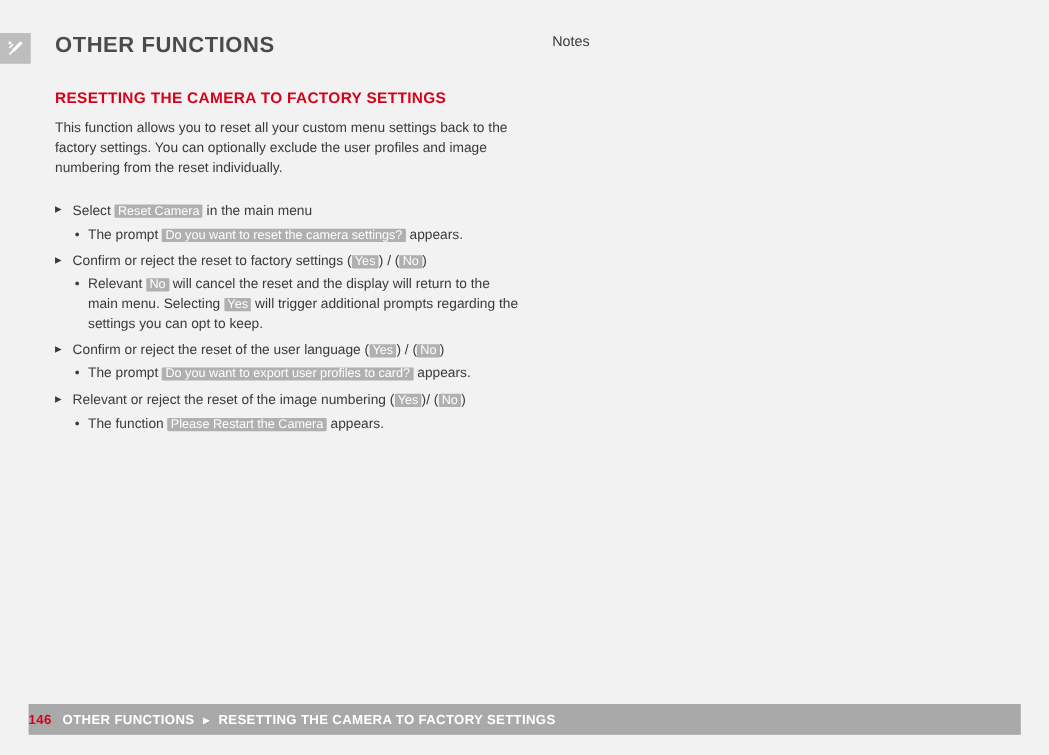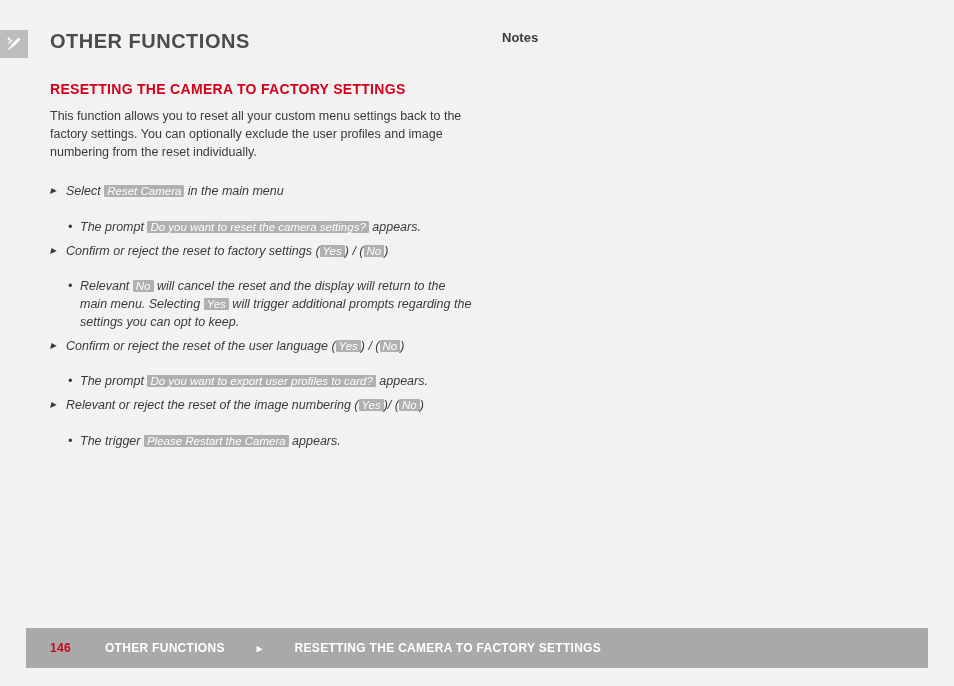--- a/index.html
+++ b/index.html
@@ -54,46 +54,45 @@
     font-size: 12.5px;
     line-height: 1.45;
     color: #3a3a3a;
   }
   .intro { margin-bottom: 21px; }
   .step-list { list-style: none; }
   .step-list > li {
     position: relative;
     padding-left: 16px;
     margin-bottom: 6px;
-    font-style: italic;
   }
   .step-list > li::before {
     content: "▸";
     position: absolute;
     left: 0;
     top: 0;
     color: #3a3a3a;
     font-size: 12px;
   }
-  .sub-list { list-style: none; margin-top: 17px; }
+  .sub-list { list-style: none; margin-top: 3px; }
   .sub-list > li {
     position: relative;
     padding-left: 14px;
     margin-bottom: 4px;
   }
   .sub-list > li::before {
     content: "•";
     position: absolute;
     left: 2px;
     top: 0;
     color: #3a3a3a;
   }
   .notes-title {
     font-size: 13px;
-    font-weight: bold;
+    font-weight: normal;
     margin-bottom: 24px;
   }
   .notes-list { list-style: none; }
   .notes-list > li {
     position: relative;
     padding-left: 14px;
     margin-bottom: 6px;
     font-size: 12.5px;
     line-height: 1.45;
   }
@@ -110,30 +109,28 @@
     font-size: 11.5px;
     line-height: 1.3;
     display: inline;
     border-radius: 1px;
   }
   .footer-bar {
     position: absolute;
     left: 26px;
     right: 26px;
     bottom: 18px;
-    height: 40px;
+    height: 28px;
     background: #a9a9a9;
     display: flex;
     align-items: center;
-    padding-left: 24px;
     color: #fff;
     font-size: 12px;
     font-weight: bold;
     letter-spacing: 0.3px;
-    gap: 24px;
   }
   .footer-bar .page-num {
     color: #d6001a;
     margin-right: 10px;
   }
   .footer-bar .sep {
     margin: 0 8px;
     font-size: 11px;
   }
 </style>
@@ -183,21 +180,21 @@
             <span>The prompt </span><span class="menu-label">Do you want to export user profiles to card?</span><span> appears.</span>
           </li>
         </ul>
       </li>
 
 
       <li>
         <span>Relevant or reject the reset of the image numbering (</span><span class="menu-label">Yes</span><span>)/ (</span><span class="menu-label">No</span><span>)</span>
         <ul class="sub-list">
           <li>
-            <span>The trigger </span><span class="menu-label">Please Restart the Camera</span><span> appears.</span>
+            <span>The function </span><span class="menu-label">Please Restart the Camera</span><span> appears.</span>
           </li>
         </ul>
       </li>
 
     </ul>
   </div>
 
   <div class="col">
     <div class="notes-title">Notes</div>
     <ul class="notes-list">

